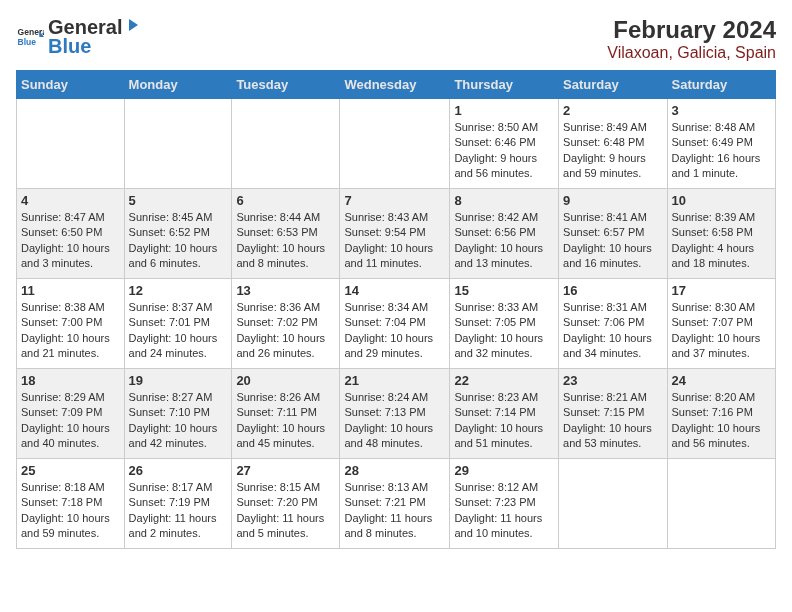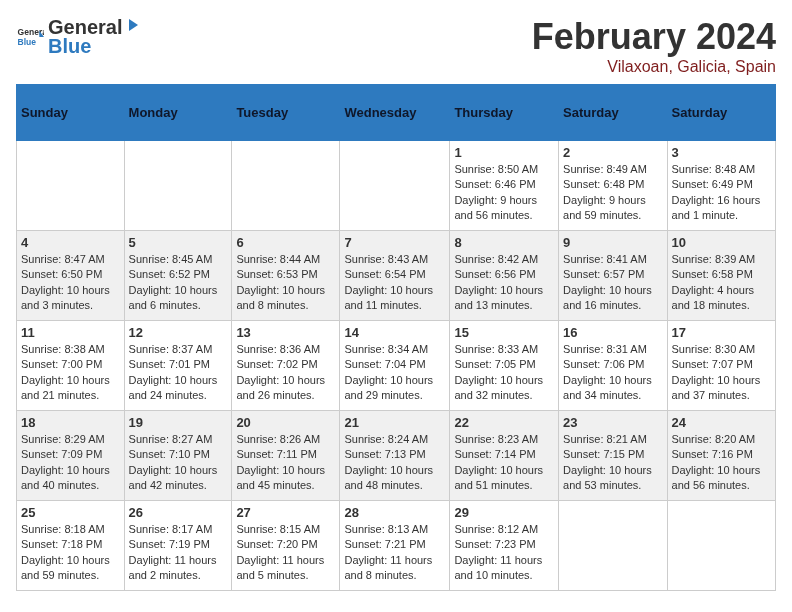--- a/index.html
+++ b/index.html
@@ -19,33 +19,33 @@
     .logo {
       display: flex;
       align-items: center;
       gap: 4px;
     }
     .logo-icon {
       width: 28px;
       height: 28px;
     }
     .title-area { text-align: right; }
-    .title-area h1 { font-size: 36px; font-weight: bold; color: #333; }
+    .title-area h1 { font-size: 24px; font-weight: bold; color: #333; }
     .title-area h2 { font-size: 16px; color: #7f1d1d; font-weight: normal; }
     table {
       width: 100%;
       border-collapse: collapse;
       font-size: 11px;
     }
     thead th {
       background: #2e7abf;
-      color: #0f172a;
+      color: #e5e5e5;
       font-size: 13px;
       font-weight: bold;
-      padding: 20px 4px;
+      padding: 6px 4px;
       text-align: left;
       border: 1px solid #2e7abf;
     }
     tbody td {
       border: 1px solid #ccc;
       vertical-align: top;
       padding: 4px 4px 4px 4px;
       width: 113px;
       min-height: 90px;
       height: 90px;
@@ -135,21 +135,21 @@
         <td>
           <span class="day-num">5</span>
           <div class="day-info"><span>Sunrise: 8:45 AM</span><br><span>Sunset: 6:52 PM</span><br><span>Daylight: 10 hours and 6 minutes.</span></div>
         </td>
         <td>
           <span class="day-num">6</span>
           <div class="day-info"><span>Sunrise: 8:44 AM</span><br><span>Sunset: 6:53 PM</span><br><span>Daylight: 10 hours and 8 minutes.</span></div>
         </td>
         <td>
           <span class="day-num">7</span>
-          <div class="day-info"><span>Sunrise: 8:43 AM</span><br><span>Sunset: 6:54 PM</span><br><span>Daylight: 10 hours and 11 minutes.</span></div>
+          <div class="day-info"><span>Sunrise: 8:43 AM</span><br><span>Sunset: 9:54 PM</span><br><span>Daylight: 10 hours and 11 minutes.</span></div>
         </td>
         <td>
           <span class="day-num">8</span>
           <div class="day-info"><span>Sunrise: 8:42 AM</span><br><span>Sunset: 6:56 PM</span><br><span>Daylight: 10 hours and 13 minutes.</span></div>
         </td>
         <td>
           <span class="day-num">9</span>
           <div class="day-info"><span>Sunrise: 8:41 AM</span><br><span>Sunset: 6:57 PM</span><br><span>Daylight: 10 hours and 16 minutes.</span></div>
         </td>
         <td>

